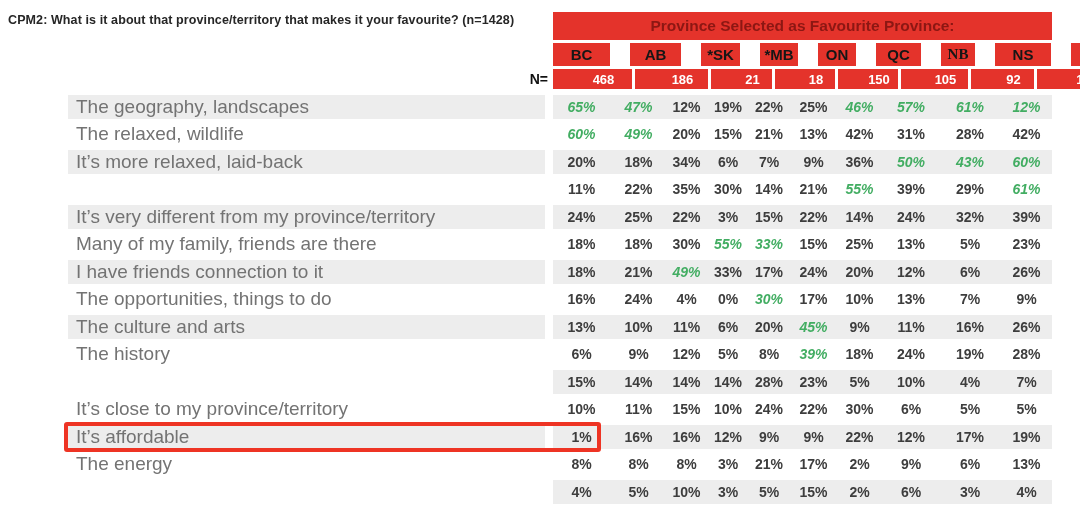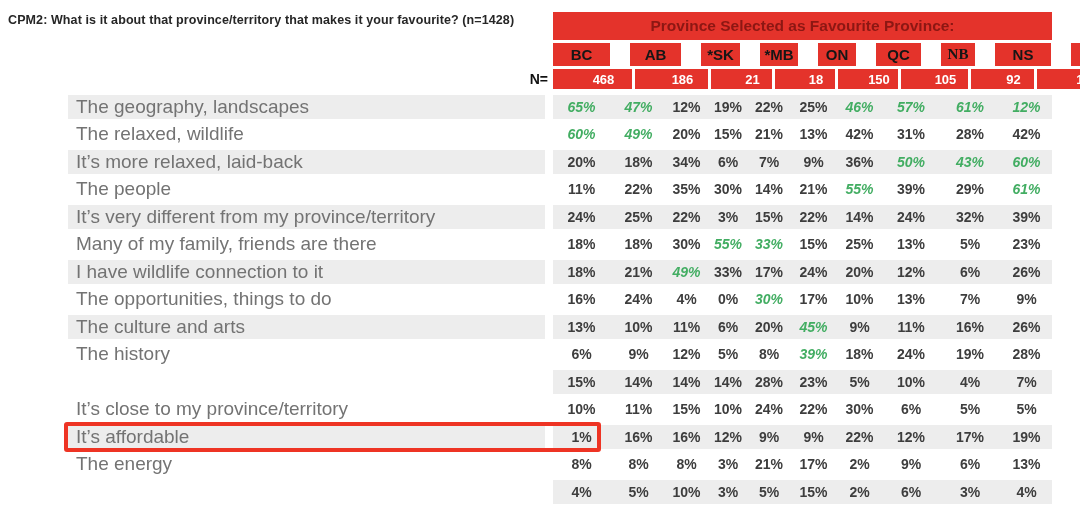--- a/index.html
+++ b/index.html
@@ -171,21 +171,20 @@
           <div class="cell" style="width: 38px;">6%</div>
           <div class="cell" style="width: 38px;">7%</div>
           <div class="cell" style="width: 45px;">9%</div>
           <div class="cell" style="width: 41px;">36%</div>
           <div class="cell green" style="width: 56px;">50%</div>
           <div class="cell green" style="width: 56px;">43%</div>
           <div class="cell green" style="width: 51px;">60%</div>
         </div>
       </div>
       <div class="row">
-        <div class="row-label">The people</div>
         <div class="row-data">
           <div class="cell" style="width: 57px;">11%</div>
           <div class="cell" style="width: 51px;">22%</div>
           <div class="cell" style="width: 39px;">35%</div>
           <div class="cell" style="width: 38px;">30%</div>
           <div class="cell" style="width: 38px;">14%</div>
           <div class="cell" style="width: 45px;">21%</div>
           <div class="cell green" style="width: 41px;">55%</div>
           <div class="cell" style="width: 56px;">39%</div>
           <div class="cell" style="width: 56px;">29%</div>
@@ -216,21 +215,21 @@
           <div class="cell green" style="width: 38px;">55%</div>
           <div class="cell green" style="width: 38px;">33%</div>
           <div class="cell" style="width: 45px;">15%</div>
           <div class="cell" style="width: 41px;">25%</div>
           <div class="cell" style="width: 56px;">13%</div>
           <div class="cell" style="width: 56px;">5%</div>
           <div class="cell" style="width: 51px;">23%</div>
         </div>
       </div>
       <div class="row zebra">
-        <div class="row-label">I have wildlife connection to it</div>
+        <div class="row-label">I have friends connection to it</div>
         <div class="row-data">
           <div class="cell" style="width: 57px;">18%</div>
           <div class="cell" style="width: 51px;">21%</div>
           <div class="cell green" style="width: 39px;">49%</div>
           <div class="cell" style="width: 38px;">33%</div>
           <div class="cell" style="width: 38px;">17%</div>
           <div class="cell" style="width: 45px;">24%</div>
           <div class="cell" style="width: 41px;">20%</div>
           <div class="cell" style="width: 56px;">12%</div>
           <div class="cell" style="width: 56px;">6%</div>

